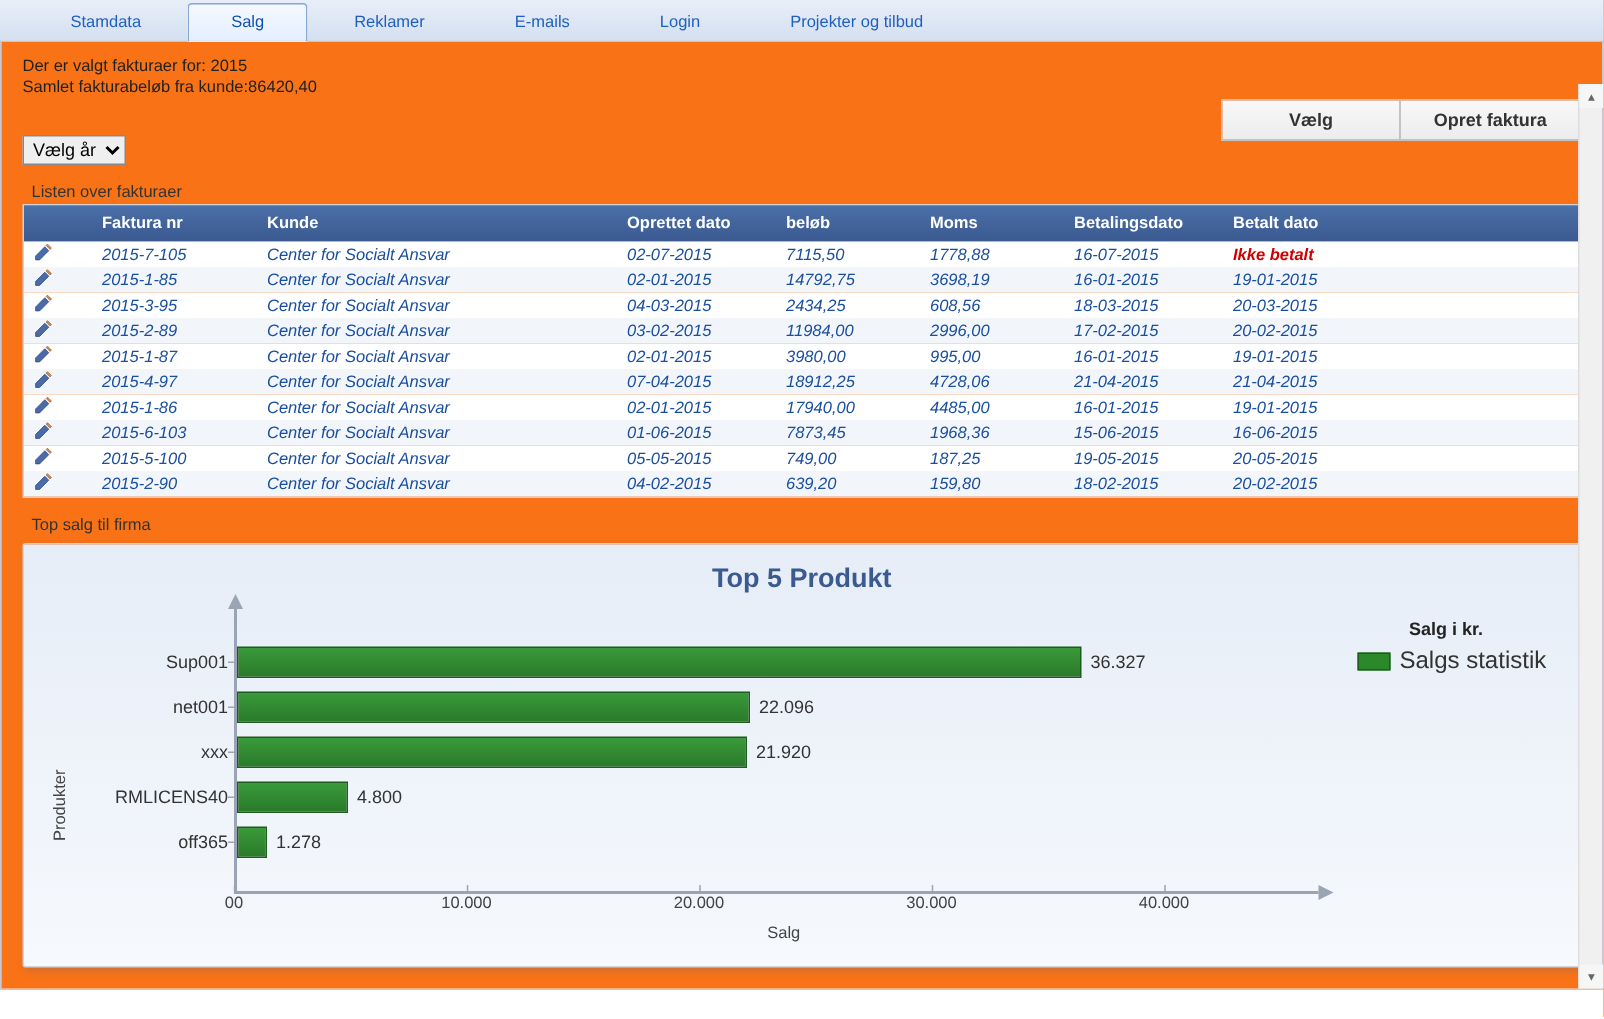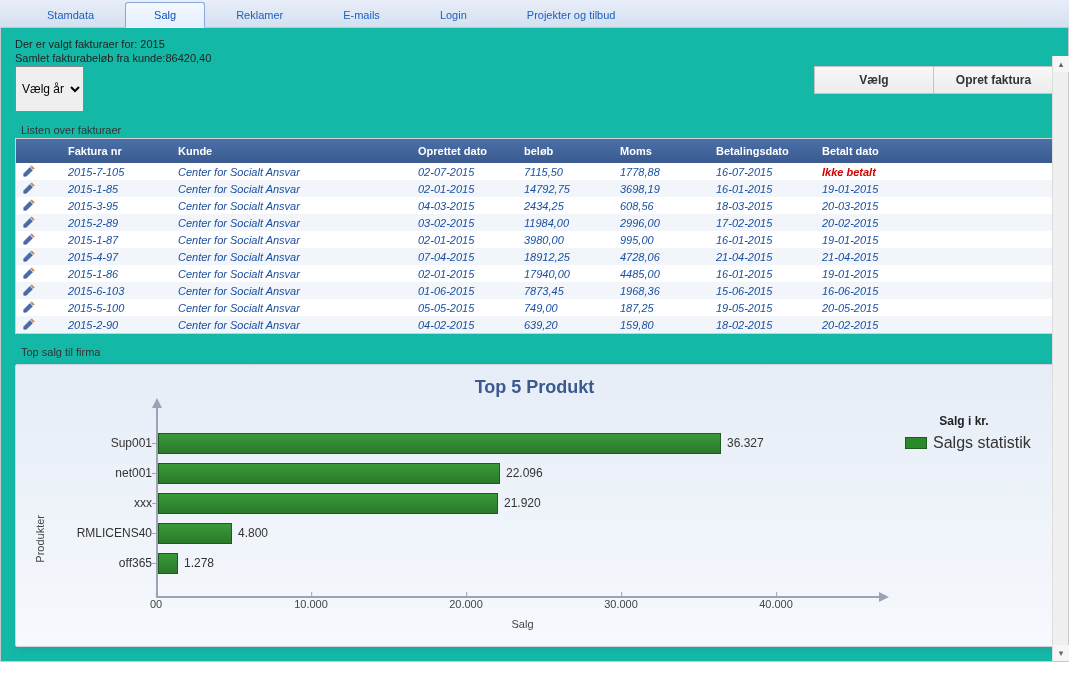--- a/index.html
+++ b/index.html
@@ -34,33 +34,34 @@
       border: 1px solid #88a8d8;
       border-bottom: 1px solid #e4efff;
       position: relative;
       top: 1px;
       color: #1050b0;
       font-weight: normal;
     }
     .tab:first-child { margin-left: 10px; }
     .content {
       padding: 10px 14px 14px 14px;
-      background: #14b8a6;
+      background: #f97316;
       position: relative;
     }
     .info-line { font-size: 11px; color: #222; margin-bottom: 2px; }
     .top-row {
       display: flex;
       align-items: flex-start;
       margin-top: 2px;
     }
     .year-select {
       font-size: 12px;
-      padding: 14px 2px;
+      padding: 1px 2px;
       border: 1px solid #888;
+      margin-top: 24px;
     }
     .right-buttons {
       margin-left: auto;
       display: flex;
       gap: 0;
     }
     .btn {
       width: 120px;
       height: 28px;
       font-size: 12px;

